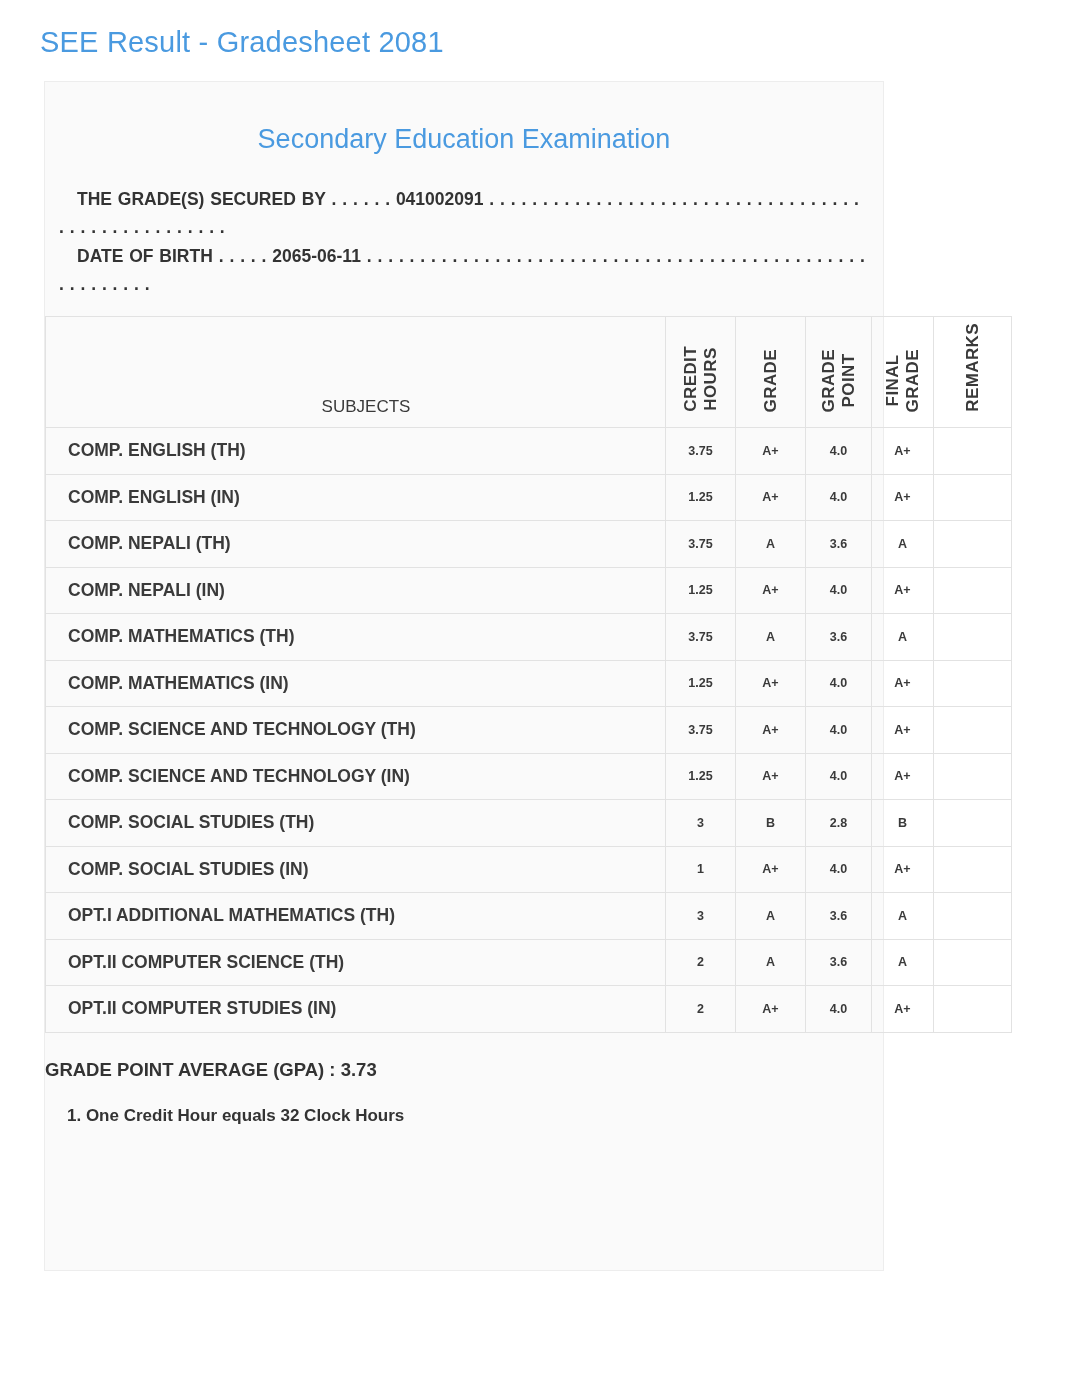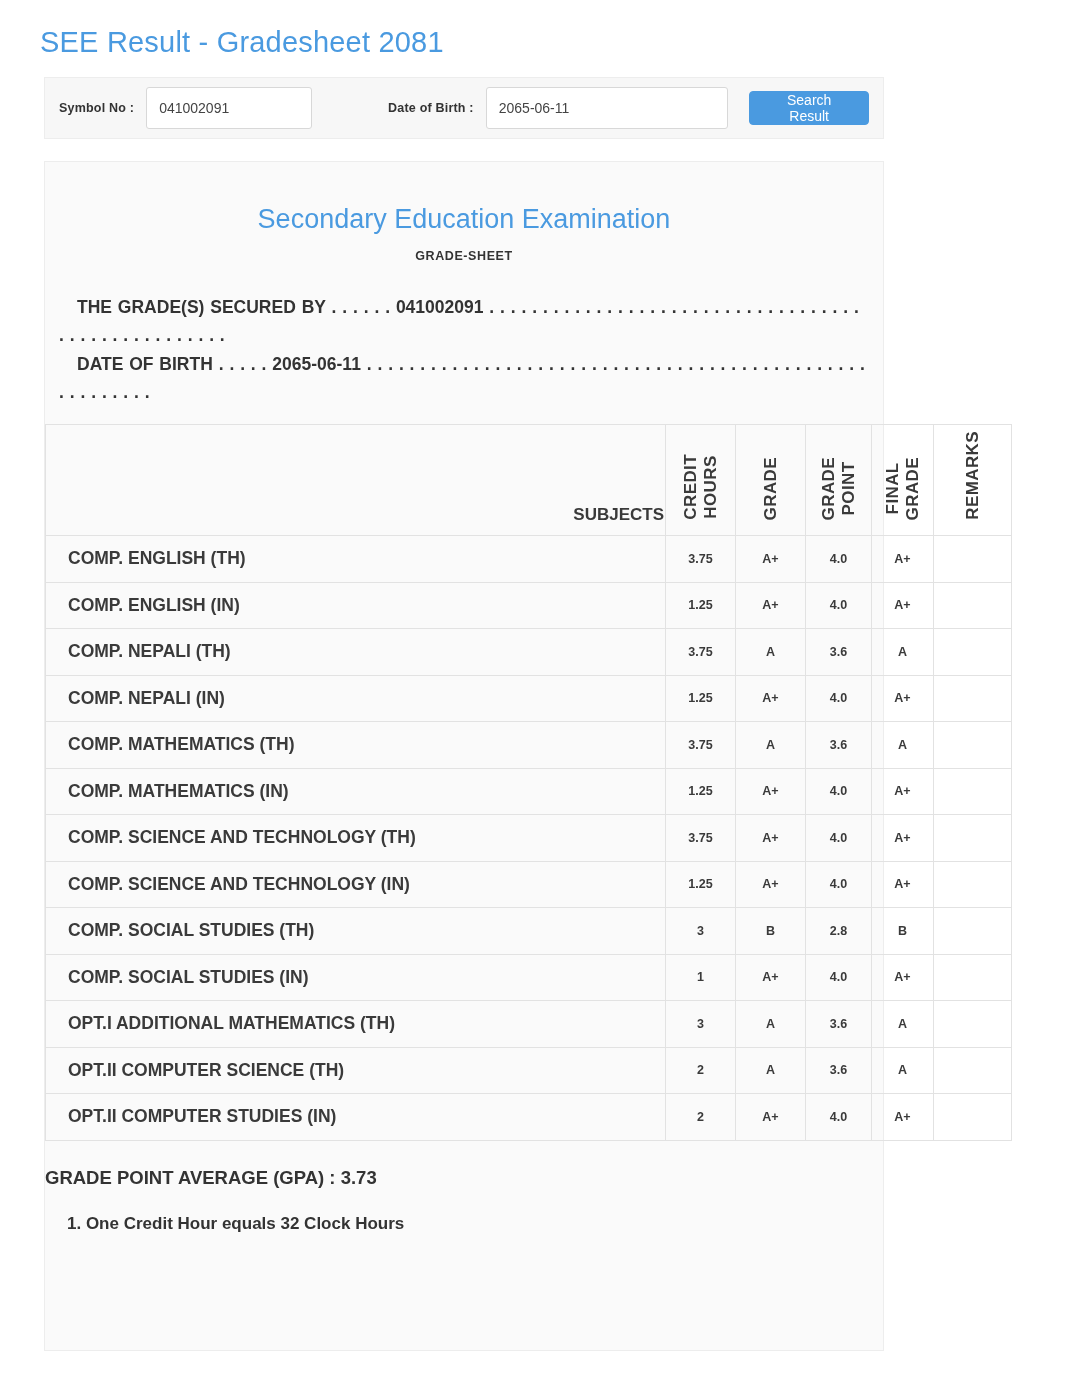--- a/index.html
+++ b/index.html
@@ -114,23 +114,23 @@
     border: 1px solid #e2e2e2;
     color: #3a3a3a;
   }
   table.grades thead th {
     height: 70px;
     vertical-align: bottom;
     padding-bottom: 10px;
     font-size: 17px;
   }
   th.subjects-head {
-    text-align: right;
+    text-align: center;
     padding-left: 22px;
-    font-weight: bold;
+    font-weight: normal;
     font-size: 18px;
     vertical-align: middle;
     border-left: none;
   }
   th.vert {
     font-size: 10.5px;
     font-weight: bold;
     letter-spacing: 0.4px;
     text-align: center;
     vertical-align: bottom;
@@ -182,33 +182,23 @@
     line-height: 1.5;
   }
 </style>
 </head>
 <body>
 
 <div class="page">
 
   <div class="page-title">SEE Result - Gradesheet 2081</div>
 
-  <div class="search-bar">
-    <span class="field-label">Symbol No :</span>
-    <input id="symbol-input" class="text-input" type="text" value="041002091" style="">
-    <span class="spacer-1"></span>
-    <span class="field-label">Date of Birth :</span>
-    <input id="dob-input" class="text-input" type="text" value="2065-06-11" style="">
-    <span class="spacer-2"></span>
-    <button class="search-btn">Search Result</button>
-  </div>
 
   <div class="card">
     <div class="exam-title">Secondary Education Examination</div>
-    <div class="grade-sheet-sub">GRADE-SHEET</div>
 
     <div class="stmt first"><span class="indent"></span><span>THE GRADE(S) SECURED BY . . . . . . 041002091 . . . . . . . . . . . . . . . . . . . . . . . . . . . . . . . . . . . . . . . . . . . . . . . . . . .</span></div>
     <div class="stmt"><span class="indent"></span><span>DATE OF BIRTH . . . . . 2065-06-11 . . . . . . . . . . . . . . . . . . . . . . . . . . . . . . . . . . . . . . . . . . . . . . . . . . . . . . . .</span></div>
 
     <table class="grades">
       <colgroup>
         <col class="c-subject">
           <col class="c-credit">
           <col class="c-grade">
         <col class="c-gp">

